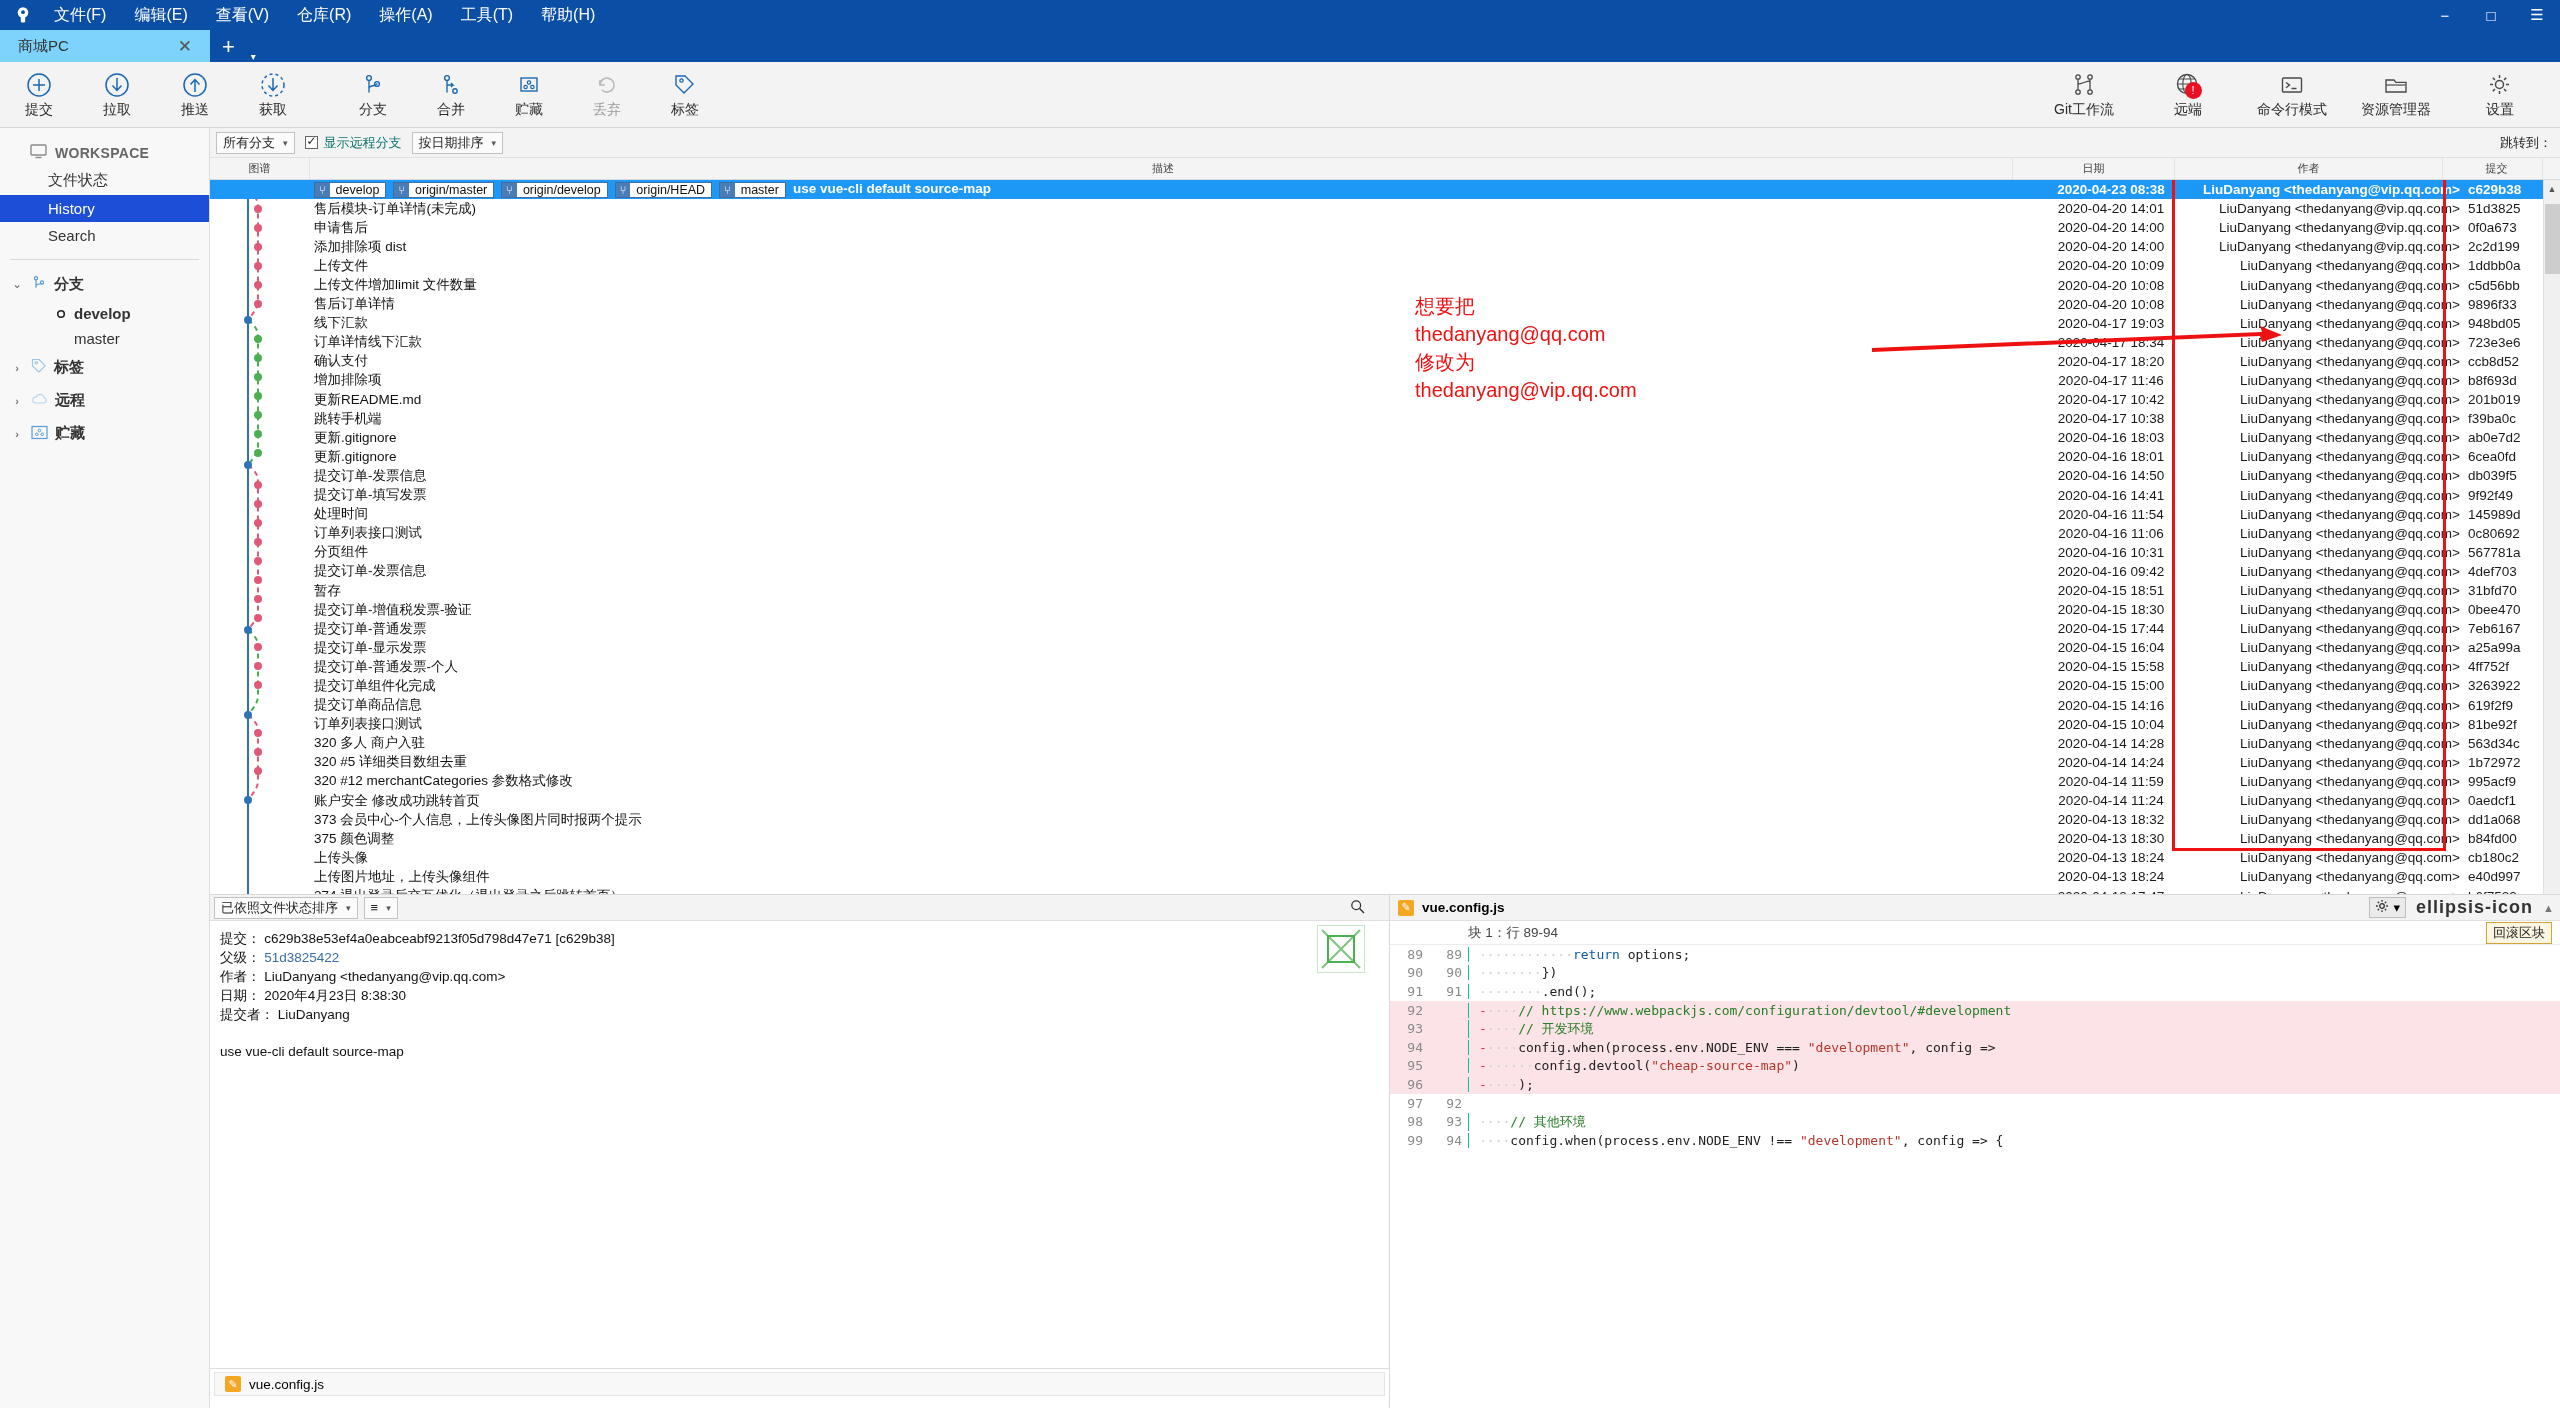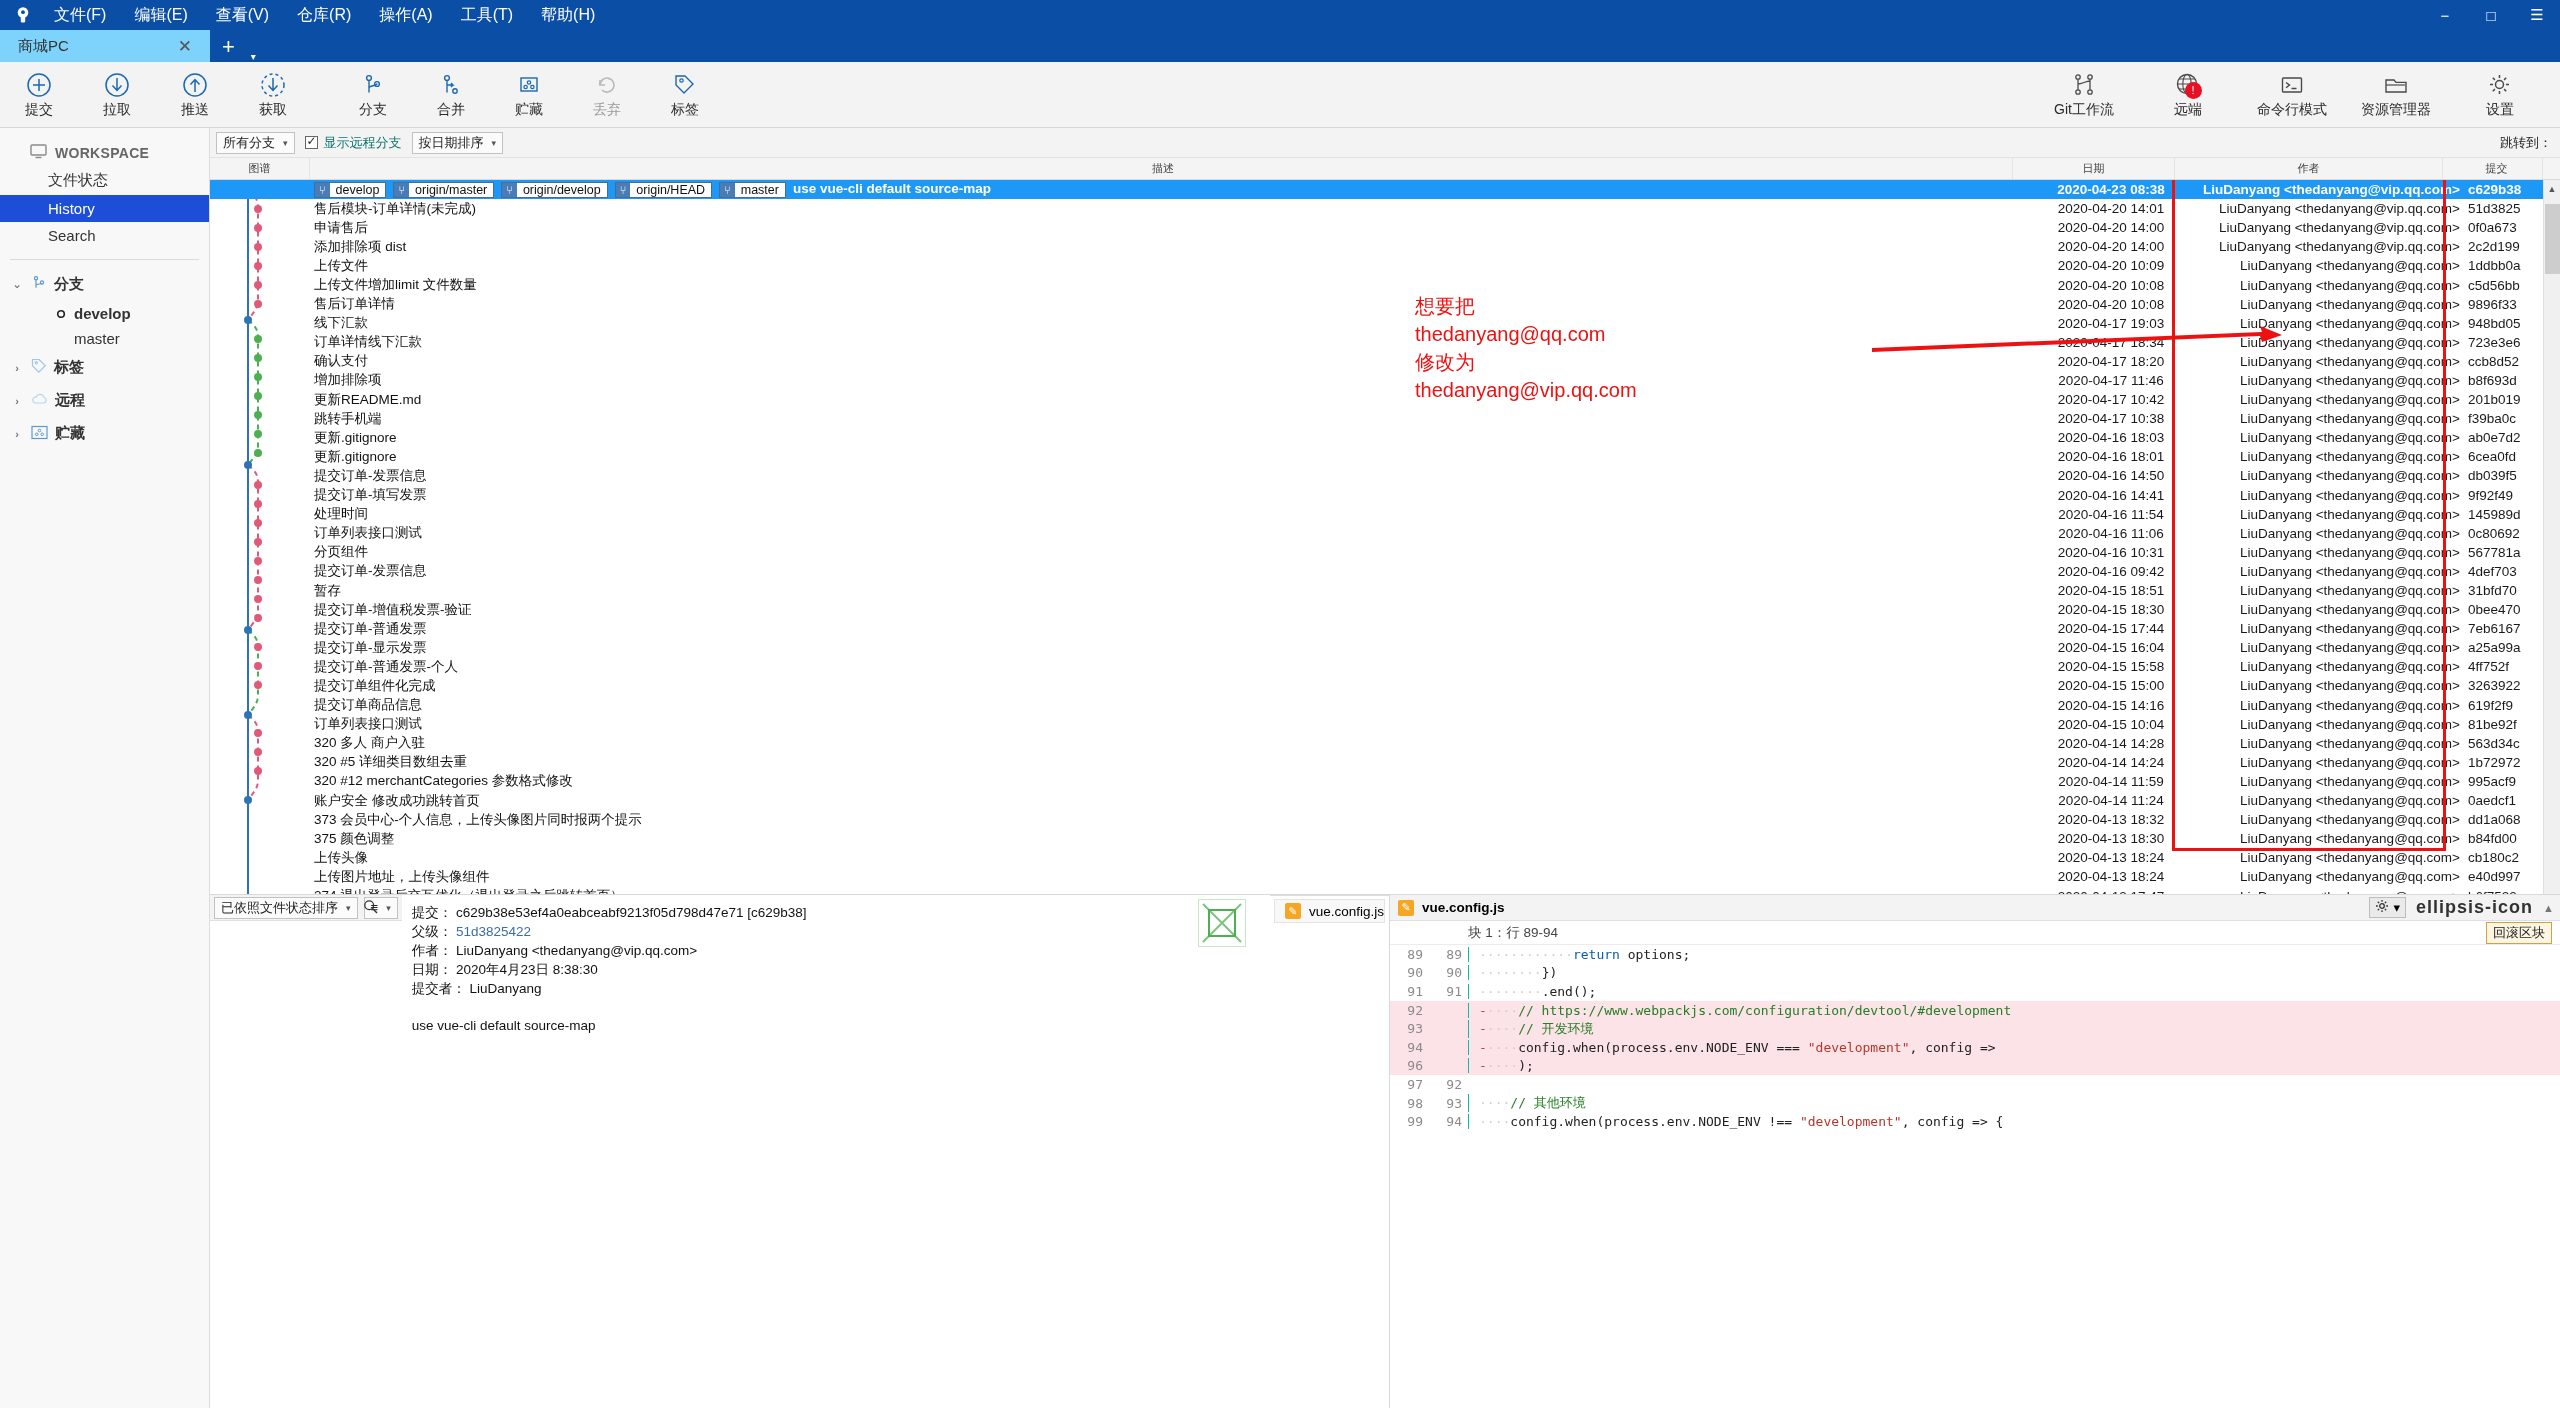--- a/index.html
+++ b/index.html
@@ -105,21 +105,21 @@
   #graphsvg { position:absolute; left:0; top:0; }
 
   
   #annot { position:absolute; color:#ee1111; font-size: 20px; line-height: 28px; white-space:nowrap; }
   #annot div { font-family: "Liberation Sans", sans-serif; }
   #redbox-author { position:absolute; border: 3px solid #ee1111; pointer-events:none; }
   #arrow { position:absolute; }
 
   
   #bottom { height: 514px; display:flex; border-top:1px solid #d9d9d9; }
-  #bl { width: 1180px; border-right:1px solid #d9d9d9; display:flex; flex-direction:row; background:#fff;}
+  #bl { width: 1180px; border-right:1px solid #d9d9d9; display:flex; flex-direction:column; background:#fff;}
   #bl-toolbar { height:26px; background:#f3f3f3; display:flex; align-items:center; gap:6px; padding:0 4px; border-bottom:1px solid #e0e0e0; position:relative;}
   #bl-search { position:absolute; right: 24px; font-size:13px; color:#333;}
   #bl-body { flex:1; padding: 8px 10px; font-size: 13.5px; line-height: 19px; color:#111; }
   #bl-body .k { color:#111; }
   #bl-body .lnk { color:#3a6ea5; }
   #bl-msg { margin-top: 18px; }
   #bl-files { height: 40px; border-top:1px solid #dcdcdc; }
   .filerow { height:24px; display:flex; align-items:center; gap:8px; font-size:13.5px; padding-left:10px; background:#f8f8f8; border:1px solid #e4e4e4; margin: 3px 4px;}
   .fileicon { width:16px;height:16px;background:#f5a623; border-radius:2px; display:inline-flex;align-items:center;justify-content:center;color:#fff;font-size:11px;}
 
@@ -845,20 +845,21 @@
           <span>块 1：行 89-94</span>
           <span id="rollback">回滚区块</span>
         </div>
         <div id="code">
             <div class="cl"><span class="ln">89</span><span class="ln">89</span><span class="ctext"><span class="dot">············</span><span class="kw">return</span> options;</span></div>
             <div class="cl"><span class="ln">90</span><span class="ln">90</span><span class="ctext"><span class="dot">········</span>})</span></div>
             <div class="cl"><span class="ln">91</span><span class="ln">91</span><span class="ctext"><span class="dot">········</span>.end();</span></div>
             <div class="cl del"><span class="ln">92</span><span class="ln"></span><span class="ctext"><span class="mrk">-</span><span class="dot">····</span><span class="cmt">// https://www.webpackjs.com/configuration/devtool/#development</span></span></div>
             <div class="cl del"><span class="ln">93</span><span class="ln"></span><span class="ctext"><span class="mrk">-</span><span class="dot">····</span><span class="cmt">// 开发环境</span></span></div>
             <div class="cl del"><span class="ln">94</span><span class="ln"></span><span class="ctext"><span class="mrk">-</span><span class="dot">····</span>config.when(process.env.NODE_ENV === <span class="str">"development"</span>, config =&gt;</span></div>
+            <div class="cl del"><span class="ln">95</span><span class="ln"></span><span class="ctext"><span class="mrk">-</span><span class="dot">······</span>config.devtool(<span class="str">"cheap-source-map"</span>)</span></div>
             <div class="cl del"><span class="ln">96</span><span class="ln"></span><span class="ctext"><span class="mrk">-</span><span class="dot">····</span>);</span></div>
             <div class="cl"><span class="ln">97</span><span class="ln">92</span><span class="ctext"><span class="dot"></span></span></div>
             <div class="cl"><span class="ln">98</span><span class="ln">93</span><span class="ctext"><span class="dot">····</span><span class="cmt">// 其他环境</span></span></div>
             <div class="cl"><span class="ln">99</span><span class="ln">94</span><span class="ctext"><span class="dot">····</span>config.when(process.env.NODE_ENV !== <span class="str">"development"</span>, config =&gt; {</span></div>
           </div>
       </div>
     </div>
 
   </div>
 </div>

